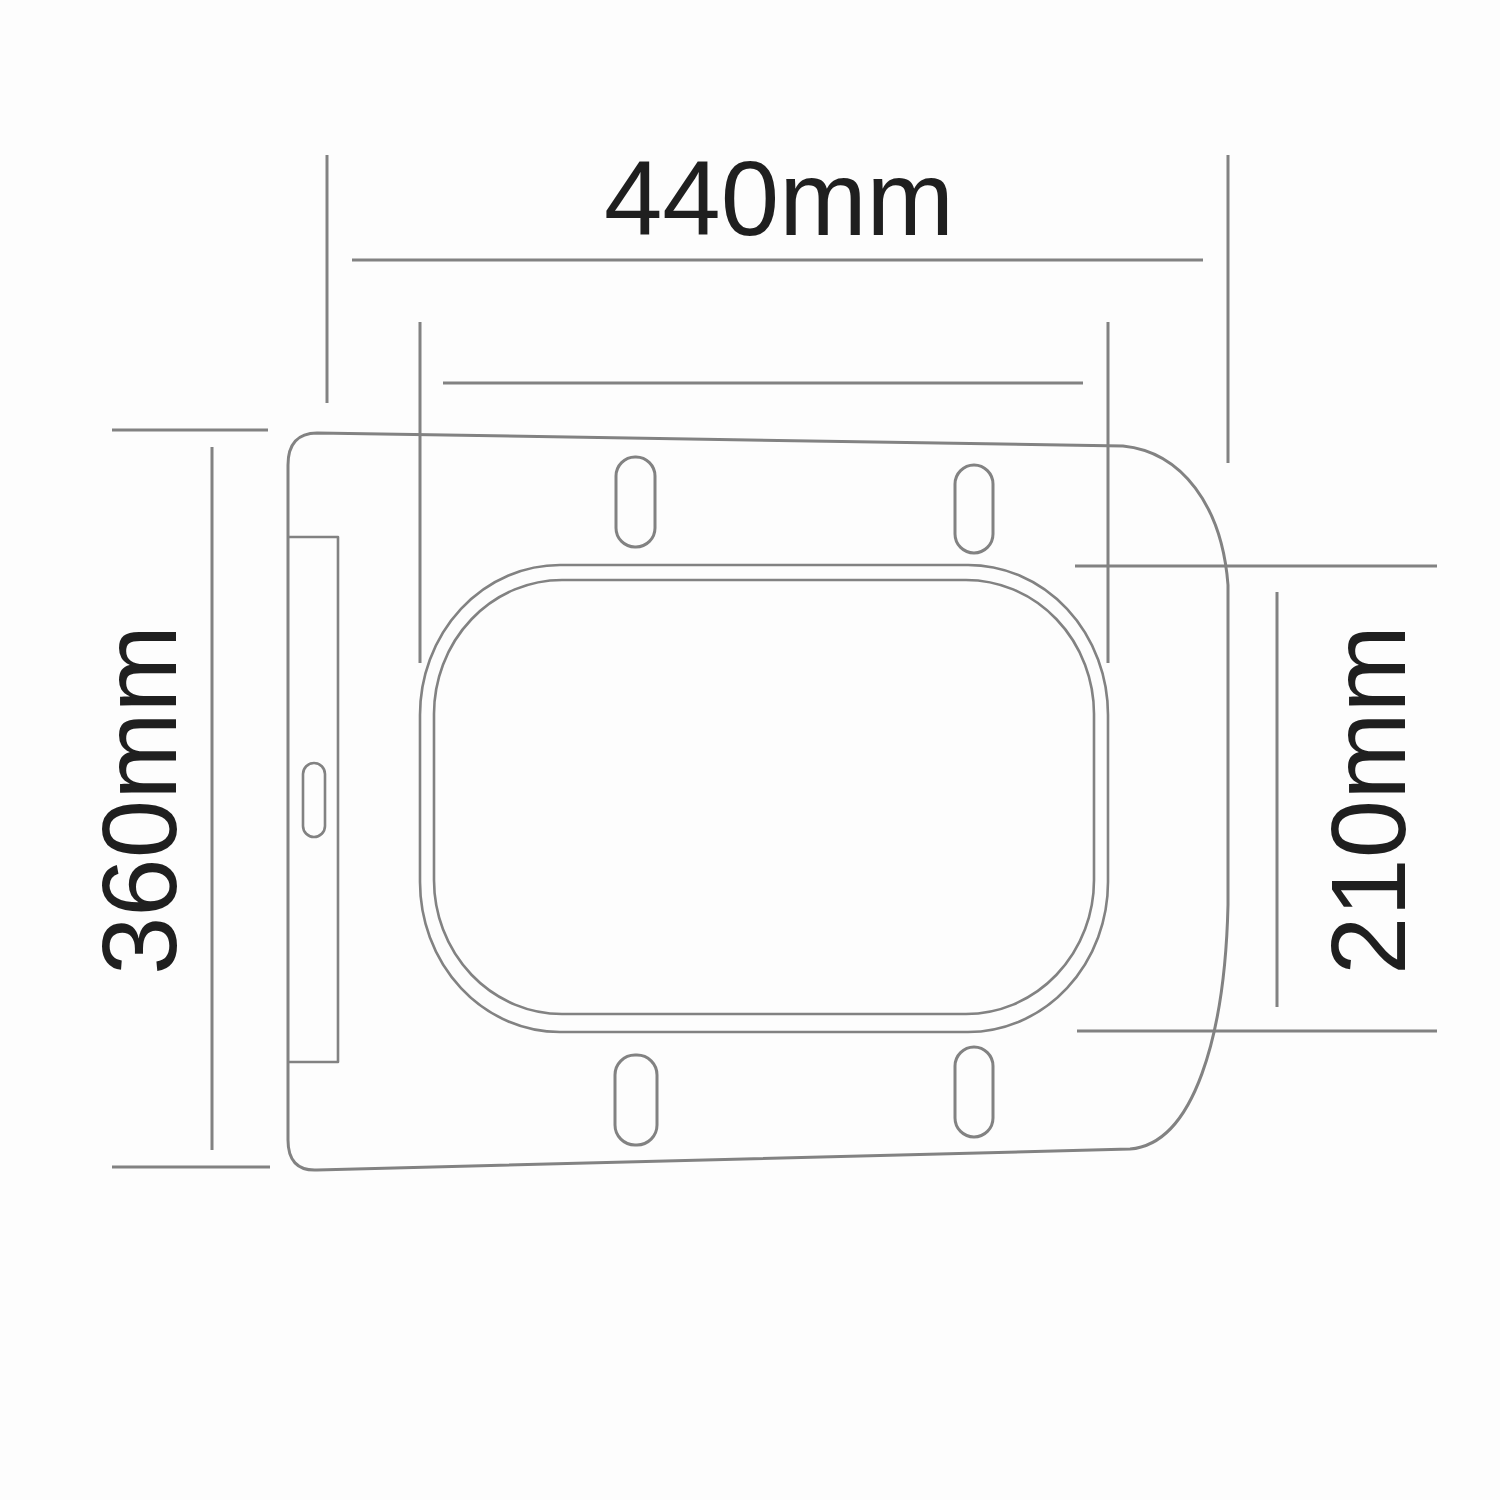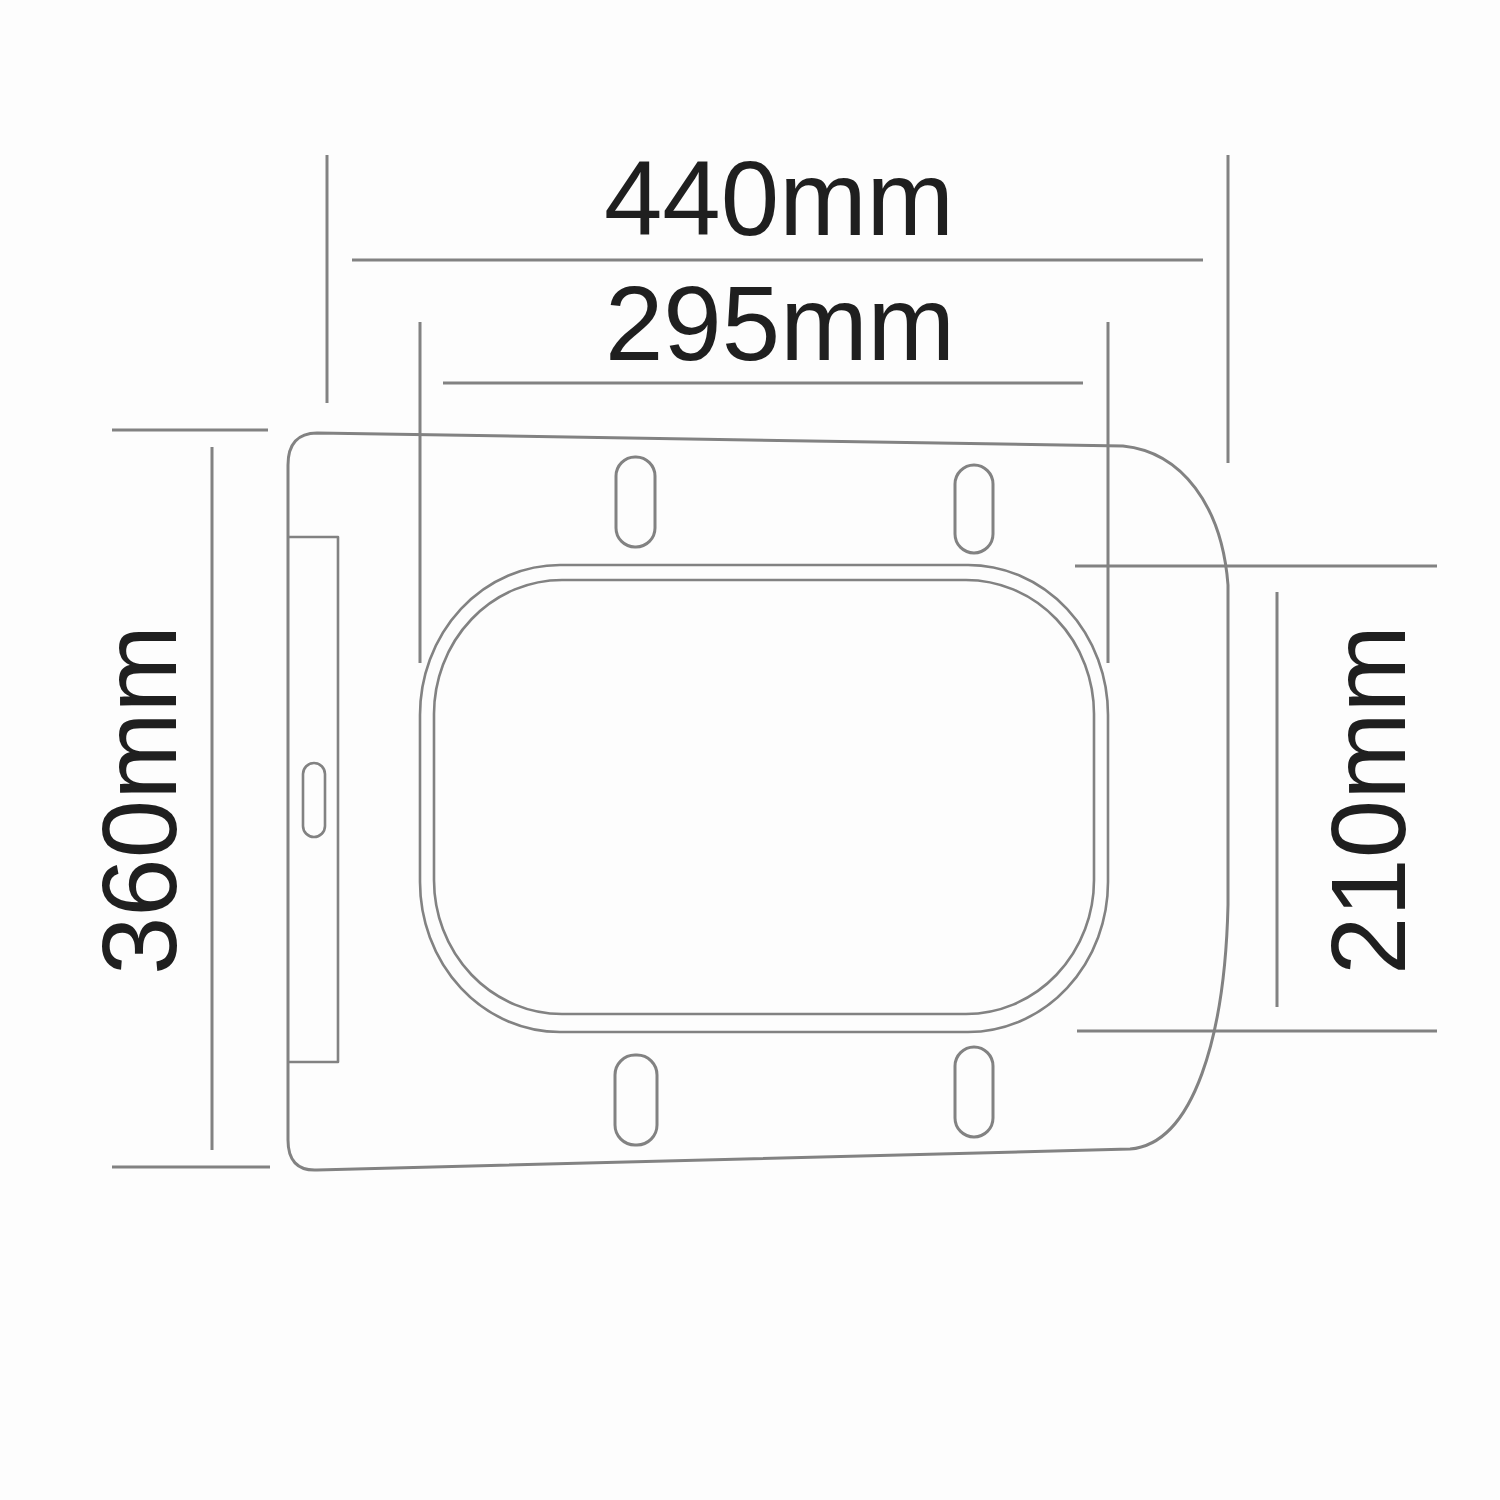--- a/index.html
+++ b/index.html
@@ -101,18 +101,17 @@
     <line class="stroke" x1="112" y1="1167" x2="270" y2="1167"></line>
     <line class="stroke" x1="212" y1="447" x2="212" y2="1150"></line>
 
     <line class="stroke" x1="1075" y1="566" x2="1437" y2="566"></line>
     <line class="stroke" x1="1077" y1="1031" x2="1437" y2="1031"></line>
     <line class="stroke" x1="1277" y1="592" x2="1277" y2="1007"></line>
   </svg>
 
   <div class="dim-label" id="label-overall-width">440mm</div>
 
-  <div class="dim-label" id="label-inner-width">295mm</div>
 
   <div class="dim-label rot" id="label-overall-depth">360mm</div>
 
   <div class="dim-label rot" id="label-inner-depth">210mm</div>
 </div>
 
 </body></html>

